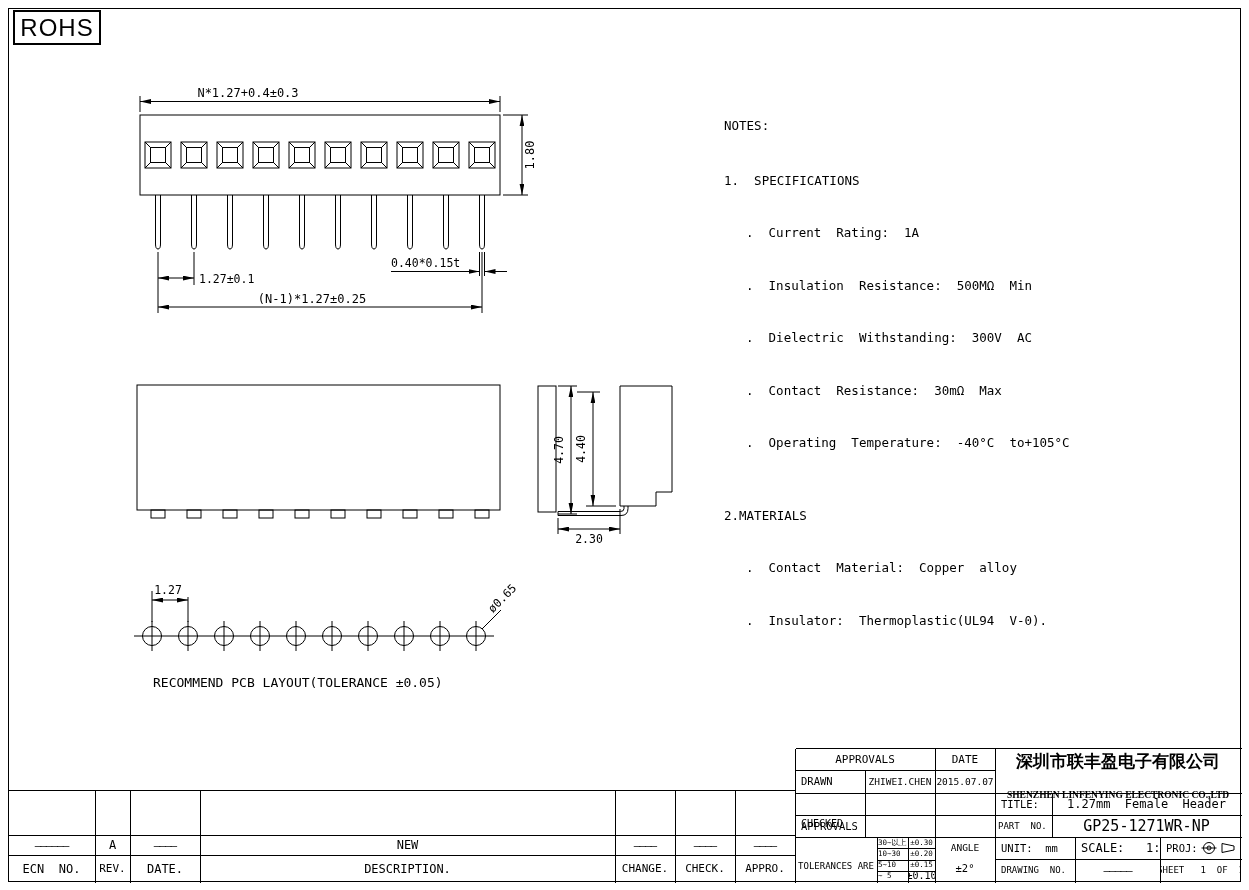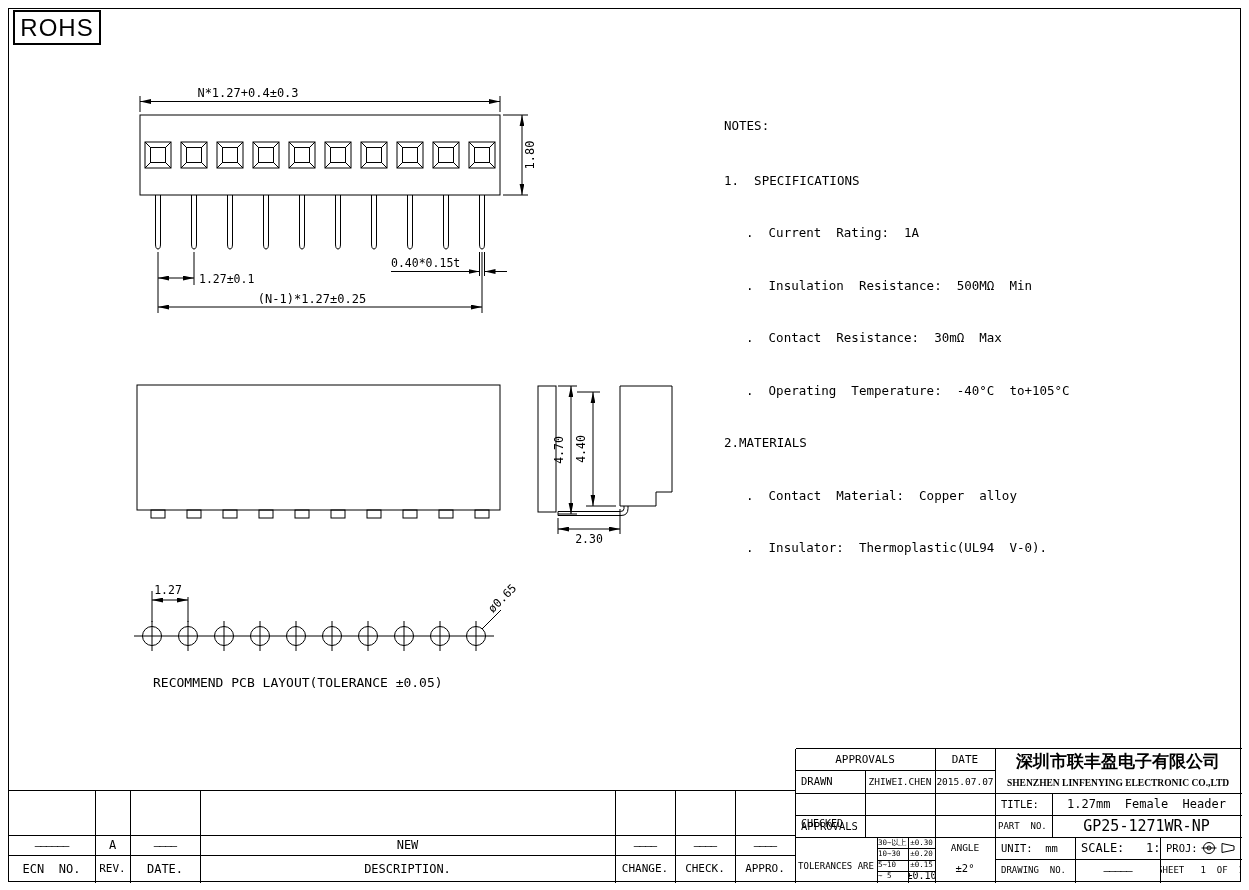--- a/index.html
+++ b/index.html
@@ -8,27 +8,27 @@
          font-family:"DejaVu Sans Mono", monospace; }
   .frame { position:absolute; left:8px; top:8px; width:1233px; height:874px;
            border:1px solid #000; }
   .rohs { position:absolute; left:13px; top:10px; width:88px; height:35px;
           border:2px solid #000; background:#fff; display:flex; align-items:center;
           justify-content:center; font-family:"Liberation Sans", sans-serif;
           font-weight:normal; font-size:24px; letter-spacing:1px; }
   svg.canvas { position:absolute; left:0; top:0; }
   .notes { position:absolute; left:724px; top:82px; font-size:12.5px;
            line-height:17.5px; white-space:pre; }
-  .notes .gap { margin-top:0; }
+  .notes .gap { margin-top:20px; }
   .ind { padding-left:22px; }
   .cell { position:absolute; display:flex; align-items:center; justify-content:center;
           white-space:pre; overflow:hidden; line-height:1; }
   .left { justify-content:flex-start; padding-left:6px; }
   .cn   { font-family:"Liberation Sans", sans-serif; font-weight:bold; }
-  .en   { font-family:"Liberation Serif", serif; font-weight:bold; }
+  .en   { font-family:"Liberation Serif", serif; font-weight:bold;margin-top:12px; }
 </style>
 </head>
 <body>
 
 <div>
 
   <div class="frame"></div>
 
   <div class="rohs">
     <span>ROHS</span>
@@ -211,20 +211,21 @@
       <line x1="1075" y1="837" x2="1075" y2="882"></line>
       <line x1="1160" y1="837" x2="1160" y2="882"></line>
     </g>
   </svg>
 
   <div class="notes">
     <div>NOTES:</div>
     <div style="margin-top:2px">1.  SPECIFICATIONS</div>
     <div class="ind">.  Current  Rating:  1A</div>
     <div class="ind">.  Insulation  Resistance:  500MΩ  Min</div>
+    <div class="ind">.  Dielectric  Withstanding:  300V  AC</div>
     <div class="ind">.  Contact  Resistance:  30mΩ  Max</div>
     <div class="ind">.  Operating  Temperature:  -40°C  to+105°C</div>
     <div class="gap">2.MATERIALS</div>
     <div class="ind">.  Contact  Material:  Copper  alloy</div>
     <div class="ind">.  Insulator:  Thermoplastic(UL94  V-0).</div>
   </div>
 
   <div class="cell" style="left:795px;top:748px;width:140px;height:22px;font-size:11px">APPROVALS</div>
   <div class="cell" style="left:935px;top:748px;width:60px;height:22px;font-size:11px">DATE</div>
   <div class="cell left" style="left:795px;top:770px;width:70px;height:23px;font-size:10.5px">DRAWN</div>

